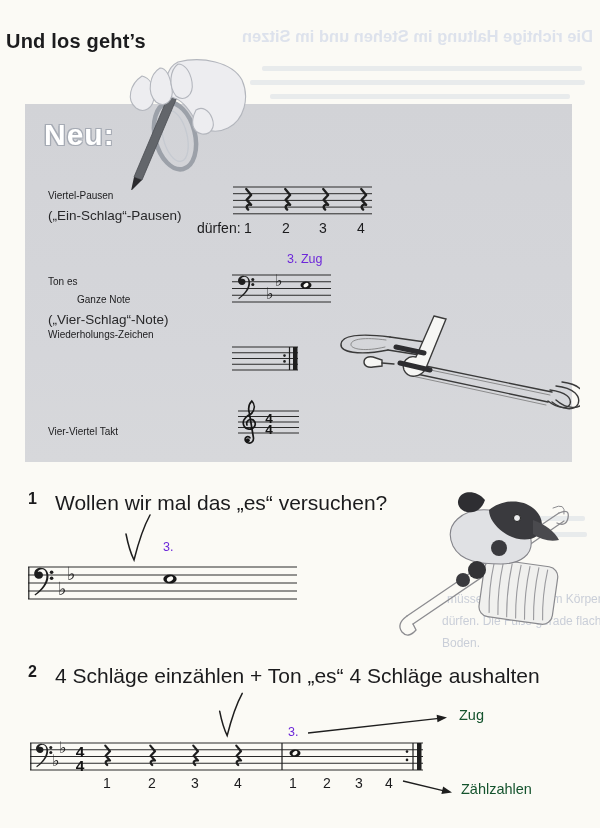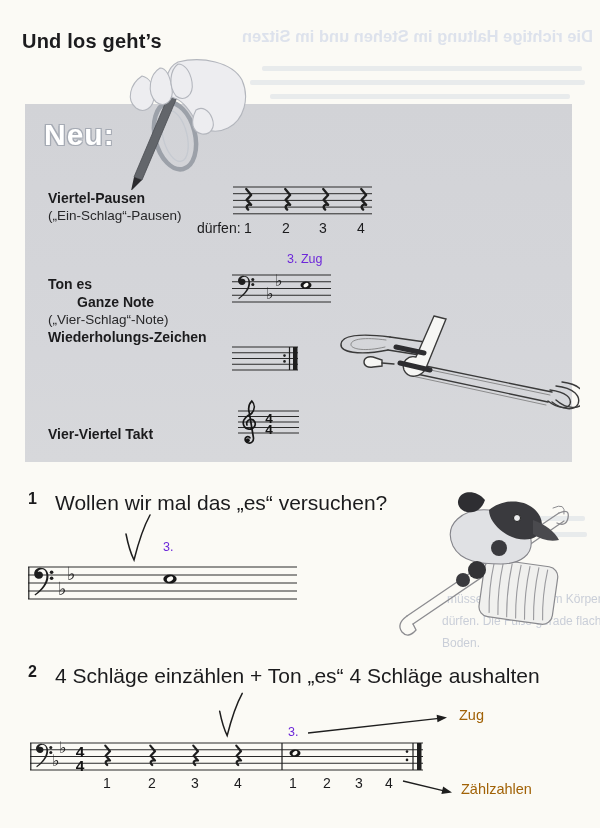--- a/index.html
+++ b/index.html
@@ -16,28 +16,28 @@
     font-size:16.5px;font-weight:bold;color:#dde2ec;white-space:nowrap;
     transform:scaleX(-1);transform-origin:center;
   }
   .bleed-bar{background:rgba(203,209,221,.38);height:5px;border-radius:2px;}
   .bleed-line{color:rgba(168,177,196,.6);font-size:12px;white-space:nowrap;}
   .neu-box{background:linear-gradient(180deg,#d2d3d7 0%,#d5d6da 70%,#d7d8db 100%);}
   .neu-label{
     font-size:30px;font-weight:bold;color:#ffffff;letter-spacing:1px;
     text-shadow:-1.2px -1.2px 0 #a6abb4,1.2px -1.2px 0 #a6abb4,-1.2px 1.2px 0 #a6abb4,1.2px 1.2px 0 #a6abb4;
   }
-  .term{font-size:14px;font-weight:bold;color:#1b1b1d;white-space:nowrap;}
+  .term{font-size:10px;font-weight:normal;color:#1b1b1d;white-space:nowrap;}
   .sub{font-size:13.5px;color:#28282a;white-space:nowrap;}
   .count-label{font-size:14px;color:#1b1b1d;}
   .count-num{font-size:14px;color:#1b1b1d;text-align:center;width:14px;}
   .pos-label{font-size:12.5px;color:#6d28d9;}
   .ex-num{font-size:16px;font-weight:bold;color:#1b1b1d;}
   .ex-title{font-size:21px;color:#1b1b1d;white-space:nowrap;}
-  .arrow-label{font-size:14.5px;color:#a16207;white-space:nowrap;}
+  .arrow-label{font-size:14.5px;color:#14532d;white-space:nowrap;}
   svg{display:block;}
 </style>
 </head>
 <body>
 
 <div class="page">
 
   <svg width="0" height="0" style="position:absolute">
     <defs>
       <g id="qrest" stroke="#1e1e1e" stroke-width="2.6" fill="none" stroke-linecap="round" stroke-linejoin="round">
@@ -58,21 +58,21 @@
         <circle cx="7.8" cy="41.2" r="2" fill="#161616" stroke="none"></circle>
       </g>
     </defs>
   </svg>
 
   <div class="abs bleed-heading" style="left:235px;top:27px;width:358px;">Die richtige Haltung im Stehen und im Sitzen</div>
   <div class="abs bleed-bar" style="left:262px;top:66px;width:320px;"></div>
   <div class="abs bleed-bar" style="left:250px;top:80px;width:335px;"></div>
   <div class="abs bleed-bar" style="left:270px;top:94px;width:300px;"></div>
 
-  <div class="abs page-title" style="left:22px;top:30px;">Und los geht’s</div>
+  <div class="abs page-title" style="left:6px;top:30px;">Und los geht’s</div>
 
   <div class="abs neu-box" style="left:25px;top:104px;width:547px;height:358px;"></div>
   <div class="abs neu-label" style="left:44px;top:118px;">Neu:</div>
 
   <svg class="abs" style="left:112px;top:58px;" width="140" height="132" viewBox="0 0 140 132">
     <g>
       <ellipse cx="63" cy="78" rx="20" ry="34" fill="none" stroke="#9ca1a9" stroke-width="4.5" transform="rotate(-14 63 78)"></ellipse>
       <ellipse cx="63" cy="78" rx="12" ry="26" fill="none" stroke="#c6cad1" stroke-width="1.3" transform="rotate(-14 63 78)"></ellipse>
     </g>
     <g>

